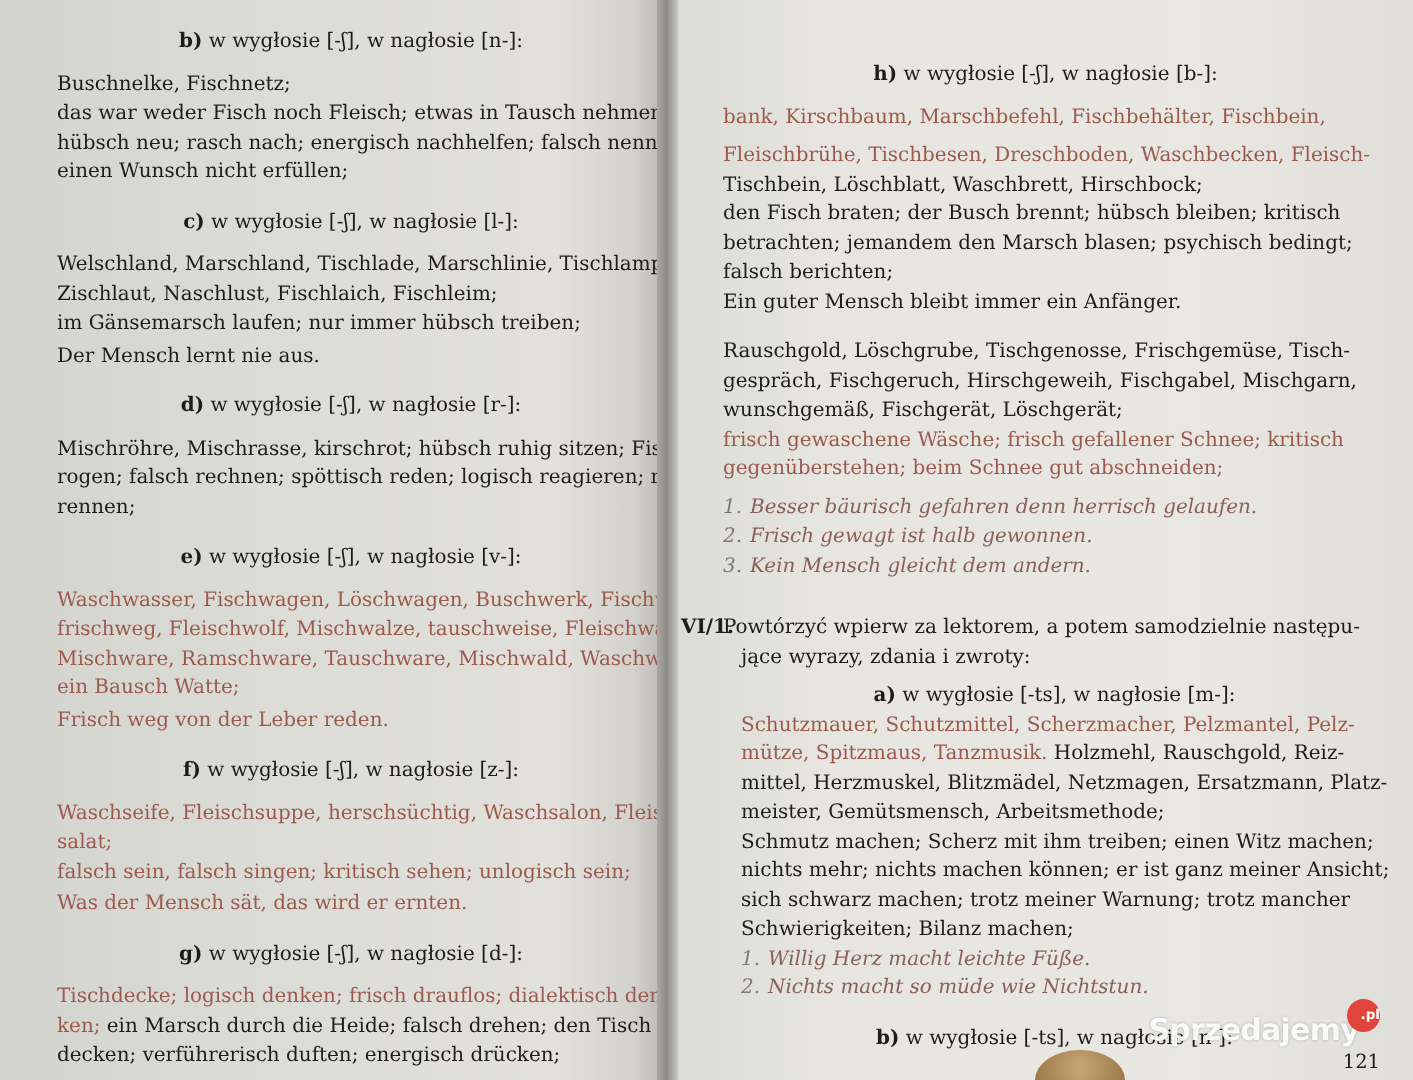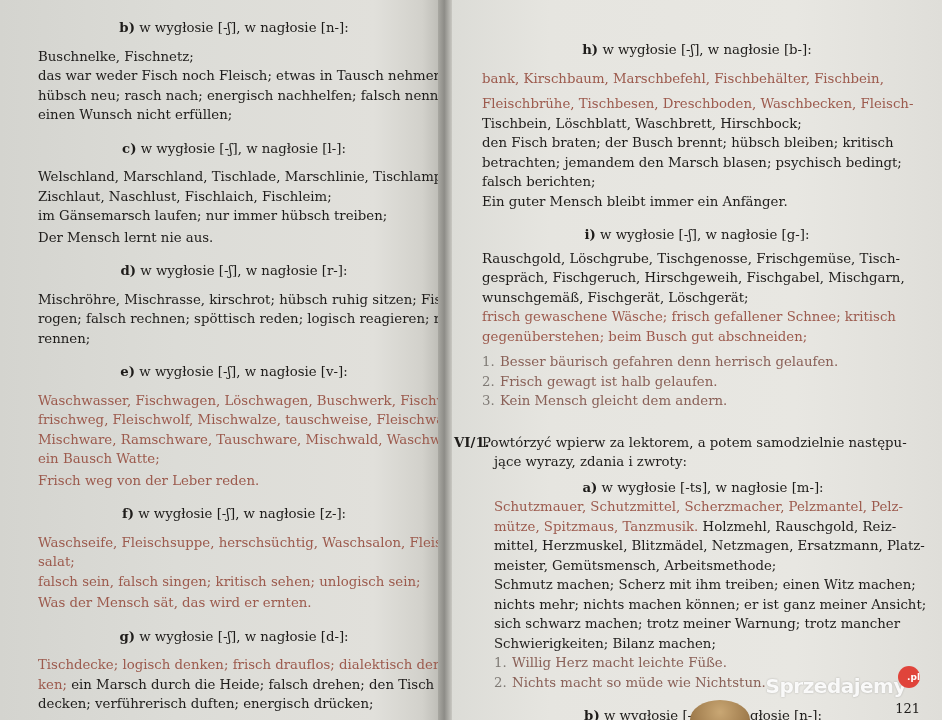--- a/index.html
+++ b/index.html
@@ -27,21 +27,21 @@
     .content { position: absolute; font-size: 13.3px; line-height: 19.5px; color: #1e1c1a; }
     .page-left .content { left: 38px; top: 18px; width: 392px; }
     .page-right .content { left: 30px; top: 40px; width: 430px; }
     .section { margin-bottom: 14px; }
     .heading { margin: 0 0 9px 0; text-align: center; }
     .heading .letter { font-weight: bold; }
     .line { white-space: nowrap; }
     .red { color: #9c5a4d; }
     .block { margin-bottom: 6px; }
     .proverb { margin-top: 2px; }
-    .numlist { margin: 6px 0 0 0; padding: 0; list-style: none; }
+    .numlist { margin: 6px 0 0 0; padding: 0; list-style: none; font-style: italic; }
     .numlist li { color: #8a6158; }
     .numlist .n { color: #7f7a75; display: inline-block; width: 18px; }
     .exercise { position: relative; margin-top: 22px; }
     .exercise .ex-num { position: absolute; left: -28px; top: 0; font-weight: bold; }
     .exercise .ex-text { }
     .page-number {
       position: absolute; right: 22px; bottom: 4px; font-size: 13px; color: #1e1c1a;
     }
     .watermark {
       position: absolute; right: 36px; bottom: 22px;
@@ -151,32 +151,28 @@
         <div class="line red block">bank, Kirschbaum, Marschbefehl, Fischbehälter, Fischbein,</div>
         <div class="line red">Fleischbrühe, Tischbesen, Dreschboden, Waschbecken, Fleisch-</div>
         <div class="line">Tischbein, Löschblatt, Waschbrett, Hirschbock;</div>
         <div class="line">den Fisch braten; der Busch brennt; hübsch bleiben; kritisch</div>
         <div class="line">betrachten; jemandem den Marsch blasen; psychisch bedingt;</div>
         <div class="line">falsch berichten;</div>
         <div class="line">Ein guter Mensch bleibt immer ein Anfänger.</div>
       </div>
 
       <div class="section">
-        <div class="heading" style="margin-bottom:4px;">
-          <span class="letter">i)</span>
-          <span>w wygłosie [-ʃ], w nagłosie [g-]:</span>
-        </div>
         <div class="line">Rauschgold, Löschgrube, Tischgenosse, Frischgemüse, Tisch-</div>
         <div class="line">gespräch, Fischgeruch, Hirschgeweih, Fischgabel, Mischgarn,</div>
         <div class="line">wunschgemäß, Fischgerät, Löschgerät;</div>
         <div class="line red">frisch gewaschene Wäsche; frisch gefallener Schnee; kritisch</div>
-        <div class="line red">gegenüberstehen; beim Busch gut abschneiden;</div>
+        <div class="line red">gegenüberstehen; beim Schnee gut abschneiden;</div>
         <ul class="numlist">
           <li><span class="n">1.</span><span>Besser bäurisch gefahren denn herrisch gelaufen.</span></li>
-          <li><span class="n">2.</span><span>Frisch gewagt ist halb gelaufen.</span></li>
+          <li><span class="n">2.</span><span>Frisch gewagt ist halb gewonnen.</span></li>
           <li><span class="n">3.</span><span>Kein Mensch gleicht dem andern.</span></li>
         </ul>
       </div>
 
       <div class="exercise">
         <span class="ex-num">VI/1.</span>
         <div class="ex-text">
           <div class="line">Powtórzyć wpierw za lektorem, a potem samodzielnie następu-</div>
           <div class="line" style="margin-left:12px;">jące wyrazy, zdania i zwroty:</div>
         </div>

